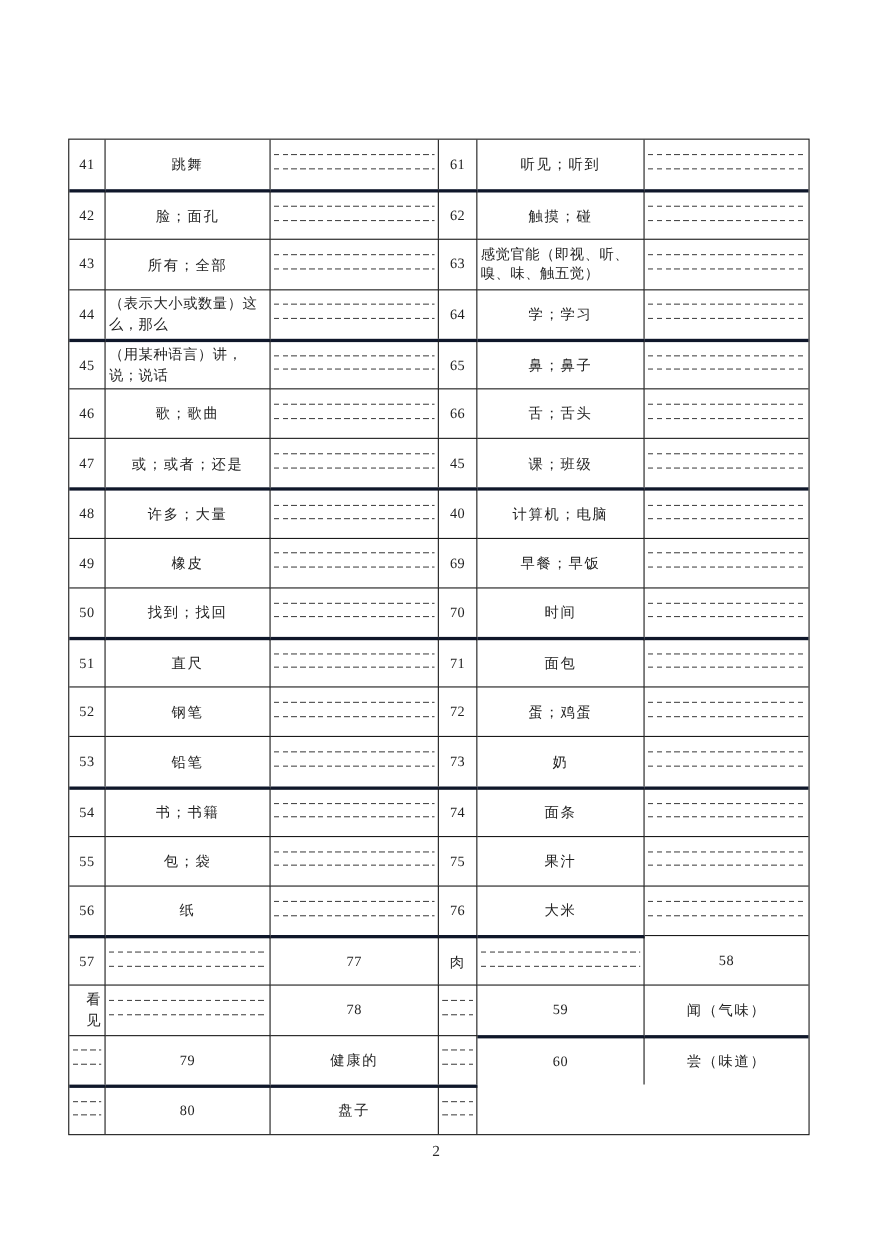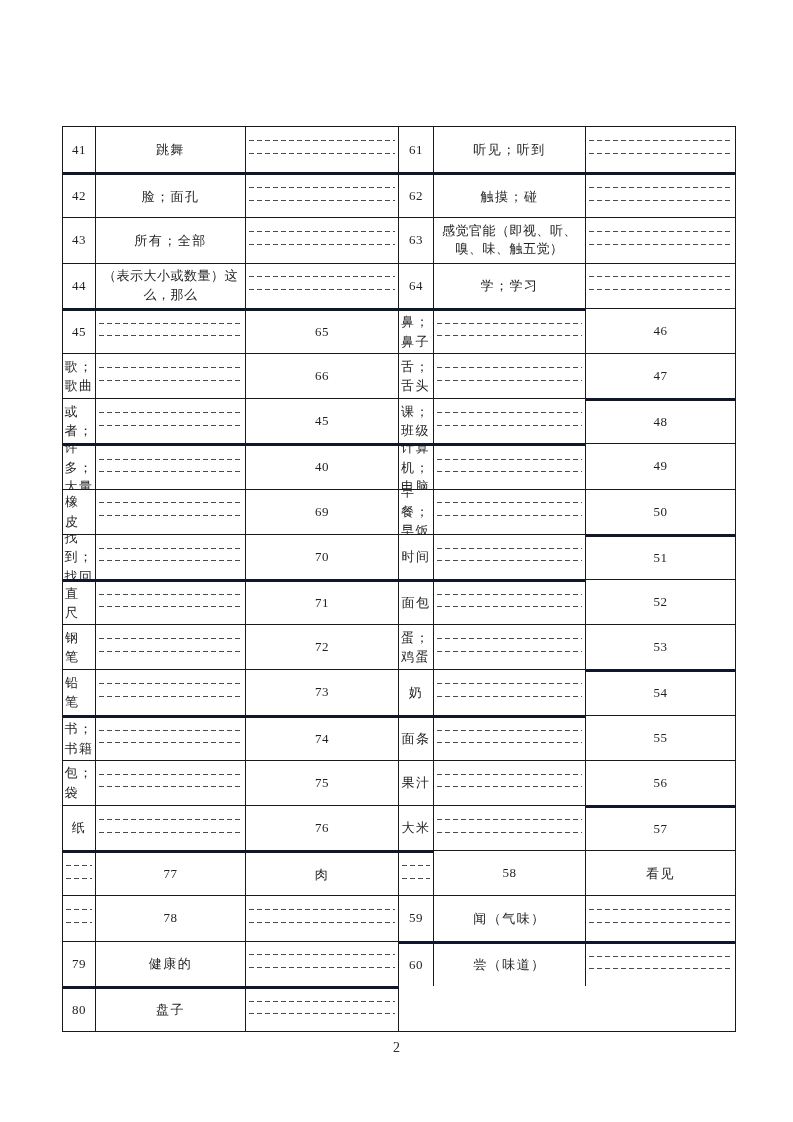--- a/index.html
+++ b/index.html
@@ -33,25 +33,25 @@
     overflow:hidden;
   }
   .cell:nth-child(6n) { border-right:none; }
   .cell.row0 { border-top:none; }
   .cell.thick { border-top:3px solid #0f172a; }
   .num { letter-spacing:0.5px; }
   .def {
     letter-spacing:1.5px;
     line-height:1.5;
     padding:0 2px;
-    text-align:left;
+    text-align:right;
   }
   .def.long {
     justify-content:flex-start;
-    text-align:center;
+    text-align:left;
     letter-spacing:0.5px;
     line-height:1.45;
     padding:1px 3px;
   }
   .blank { position:relative; }
   .dashline {
     position:absolute;
     left:3px; right:3px;
     height:1px;
     background-image:repeating-linear-gradient(to right,#4a4a4a 0 5px,transparent 5px 8px);
@@ -119,20 +119,21 @@
       <div class="dashline d2"></div>
     </div>
     <div class="cell num">64</div>
     <div class="cell def">学；学习</div>
     <div class="cell blank">
       <div class="dashline d1"></div>
       <div class="dashline d2"></div>
     </div>
 
     <div class="cell num thick">45</div>
+    <div class="cell def thick long">（用某种语言）讲，说；说话</div>
     <div class="cell blank thick">
       <div class="dashline d1"></div>
       <div class="dashline d2"></div>
     </div>
     <div class="cell num thick">65</div>
     <div class="cell def thick">鼻；鼻子</div>
     <div class="cell blank thick">
       <div class="dashline d1"></div>
       <div class="dashline d2"></div>
     </div>

